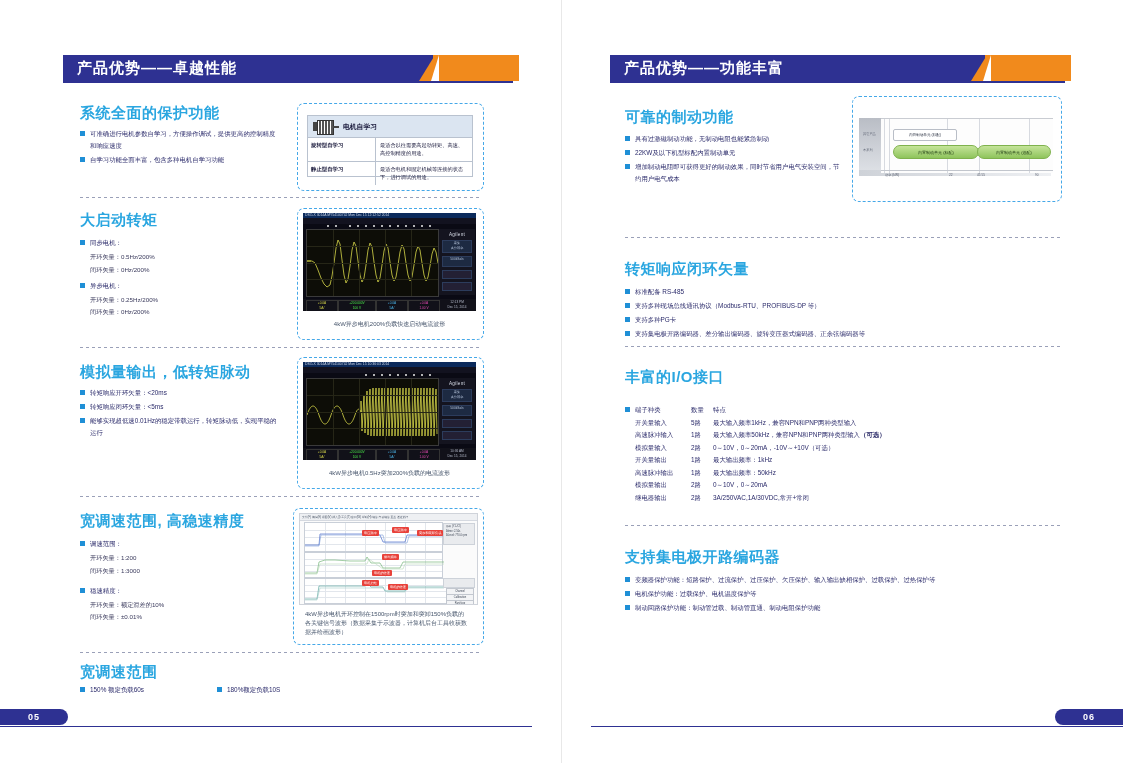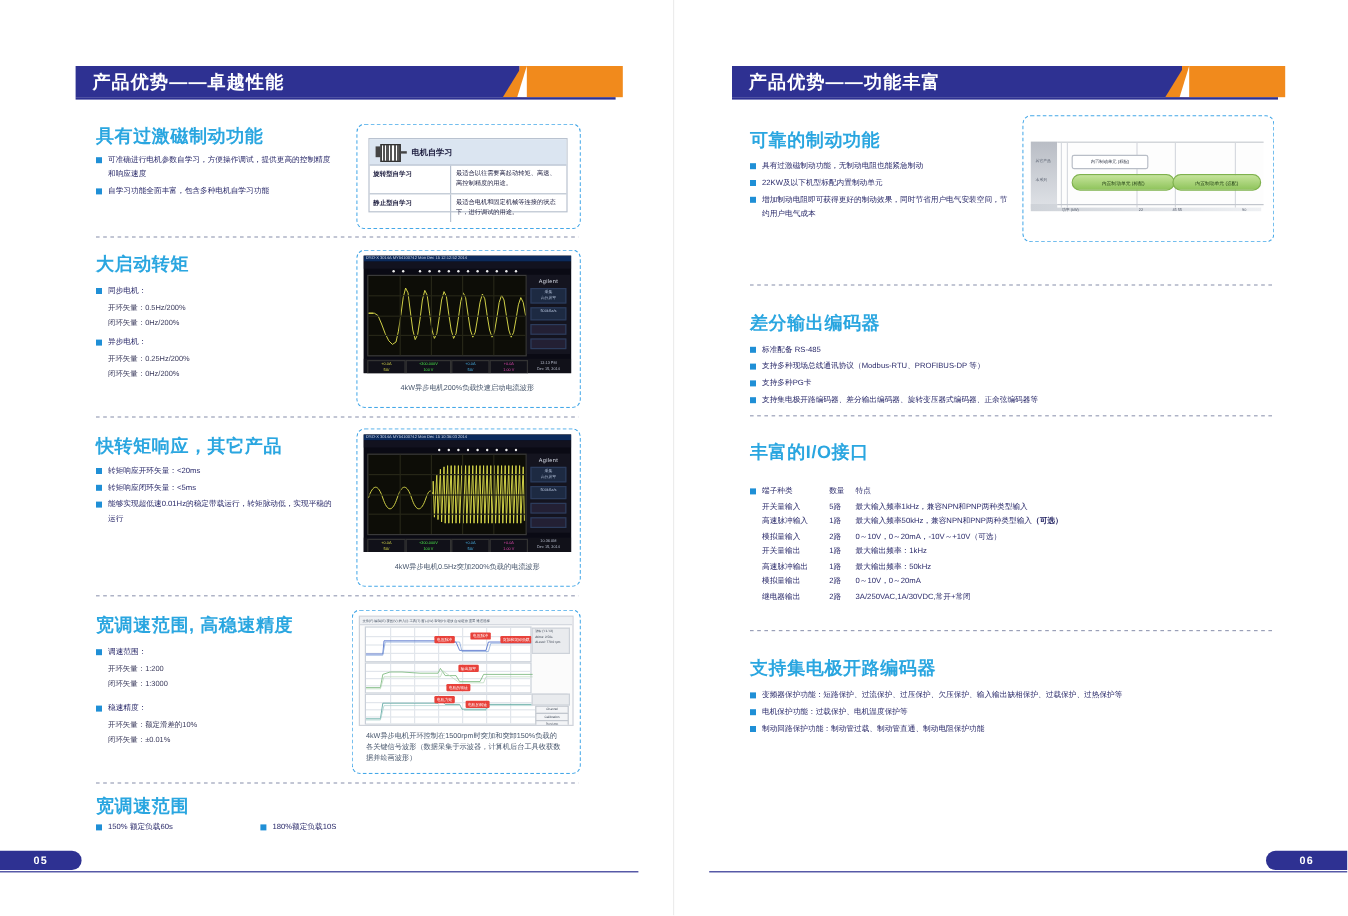--- a/index.html
+++ b/index.html
@@ -114,21 +114,21 @@
     <div class="banner" style="left:63px;top:55px;width:450px;">
       <div class="bar" style="width:370px;">
         <span class="ttl">产品优势——卓越性能</span>
       </div>
       <div class="slant">
         <span class="slantwhite"></span>
       </div>
     </div>
     <div class="banner-underline" style="left:63px;top:81px;width:450px;"></div>
 
-    <div class="sec-h" style="left:80px;top:104px;">具有过激磁制动功能</div>
+    <div class="sec-h" style="left:80px;top:104px;">系统全面的保护功能</div>
     <div class="bul" style="left:80px;top:128px;width:200px;">
       <div class="li">
             <span class="sq"></span>
             <span class="tx">可准确进行电机参数自学习，方便操作调试，提供更高的控制精度和响应速度</span>
           </div>
       <div class="li">
             <span class="sq"></span>
             <span class="tx">自学习功能全面丰富，包含多种电机自学习功能</span>
           </div>
     </div>
@@ -237,21 +237,21 @@
         <div class="cell" style="left:138px;width:32px;border:none;">
               <div class="v" style="color:#b6bccc;">12:13 PM</div>
               <div class="v" style="color:#b6bccc;">Dec 15, 2014</div>
             </div>
       </div>
     </div>
     <div class="figcap" style="left:297px;top:320px;width:185px;">4kW异步电机200%负载快速启动电流波形</div>
 
     <div class="dotsep" style="left:80px;top:347px;width:402px;"></div>
 
-    <div class="sec-h" style="left:80px;top:363px;">快转矩响应，其它产品</div>
+    <div class="sec-h" style="left:80px;top:363px;">模拟量输出，低转矩脉动</div>
     <div class="bul" style="left:80px;top:387px;width:200px;">
       <div class="li">
             <span class="sq"></span>
             <span class="tx">转矩响应开环矢量：&lt;20ms</span>
           </div>
       <div class="li">
             <span class="sq"></span>
             <span class="tx">转矩响应闭环矢量：&lt;5ms</span>
           </div>
       <div class="li">
@@ -492,21 +492,21 @@
       </div>
       <div class="axis" style="left:22px;top:52px;right:0;"></div>
       <div class="axlbl" style="left:26px;top:55px;">功率 (kW)</div>
       <div class="axlbl" style="left:90px;top:55px;">22</div>
       <div class="axlbl" style="left:118px;top:55px;">45 55</div>
       <div class="axlbl" style="left:176px;top:55px;">90</div>
     </div>
 
     <div class="dotsep" style="left:63px;top:237px;width:435px;"></div>
 
-    <div class="sec-h" style="left:63px;top:260px;">差分输出编码器</div>
+    <div class="sec-h" style="left:63px;top:260px;">转矩响应闭环矢量</div>
     <div class="bul" style="left:63px;top:286px;width:330px;">
       <div class="li">
             <span class="sq"></span>
             <span class="tx">标准配备 RS-485</span>
           </div>
       <div class="li">
             <span class="sq"></span>
             <span class="tx">支持多种现场总线通讯协议（Modbus-RTU、PROFIBUS-DP 等）</span>
           </div>
       <div class="li">

